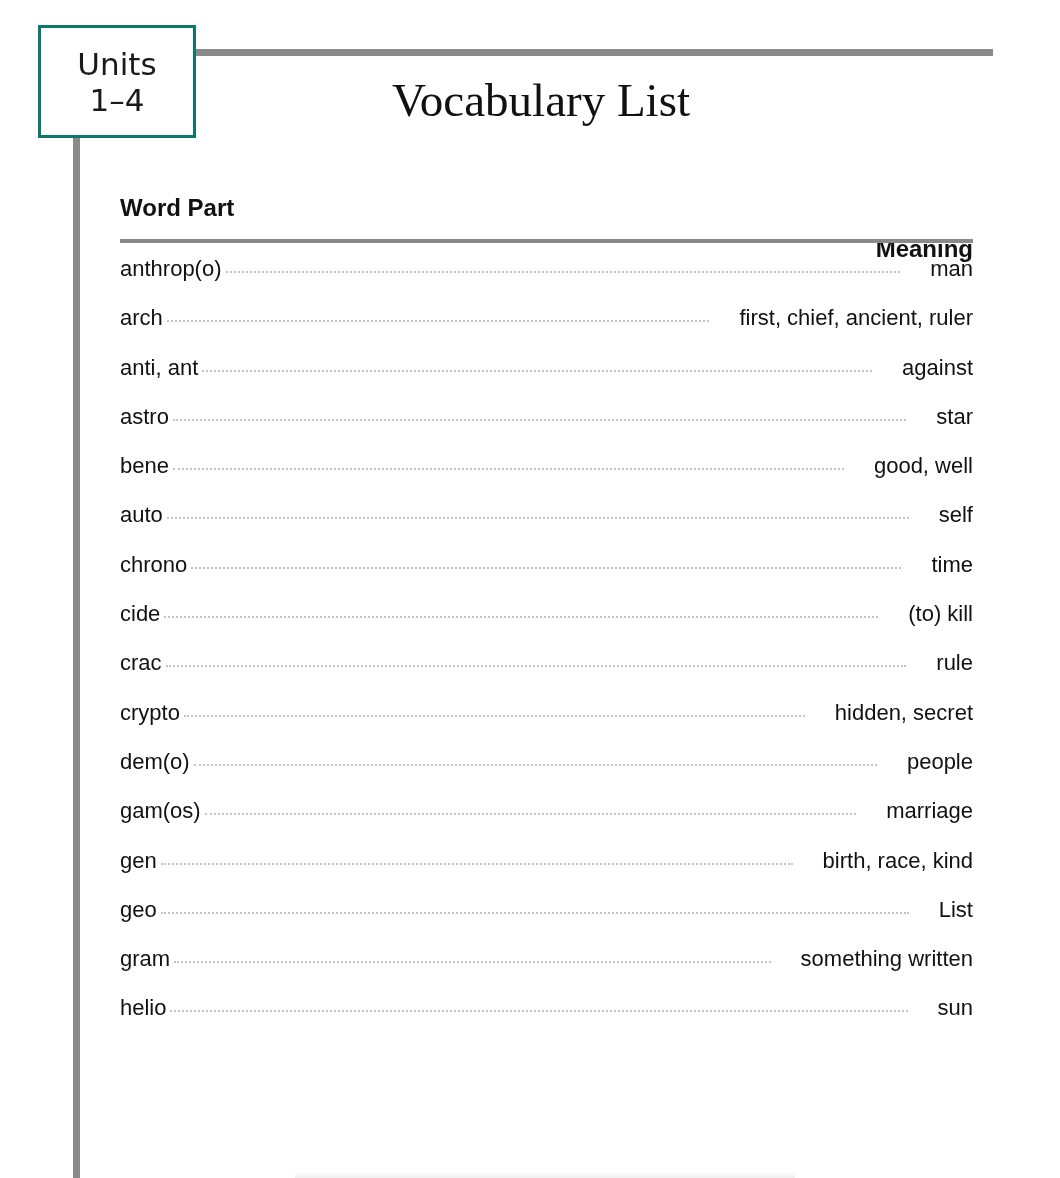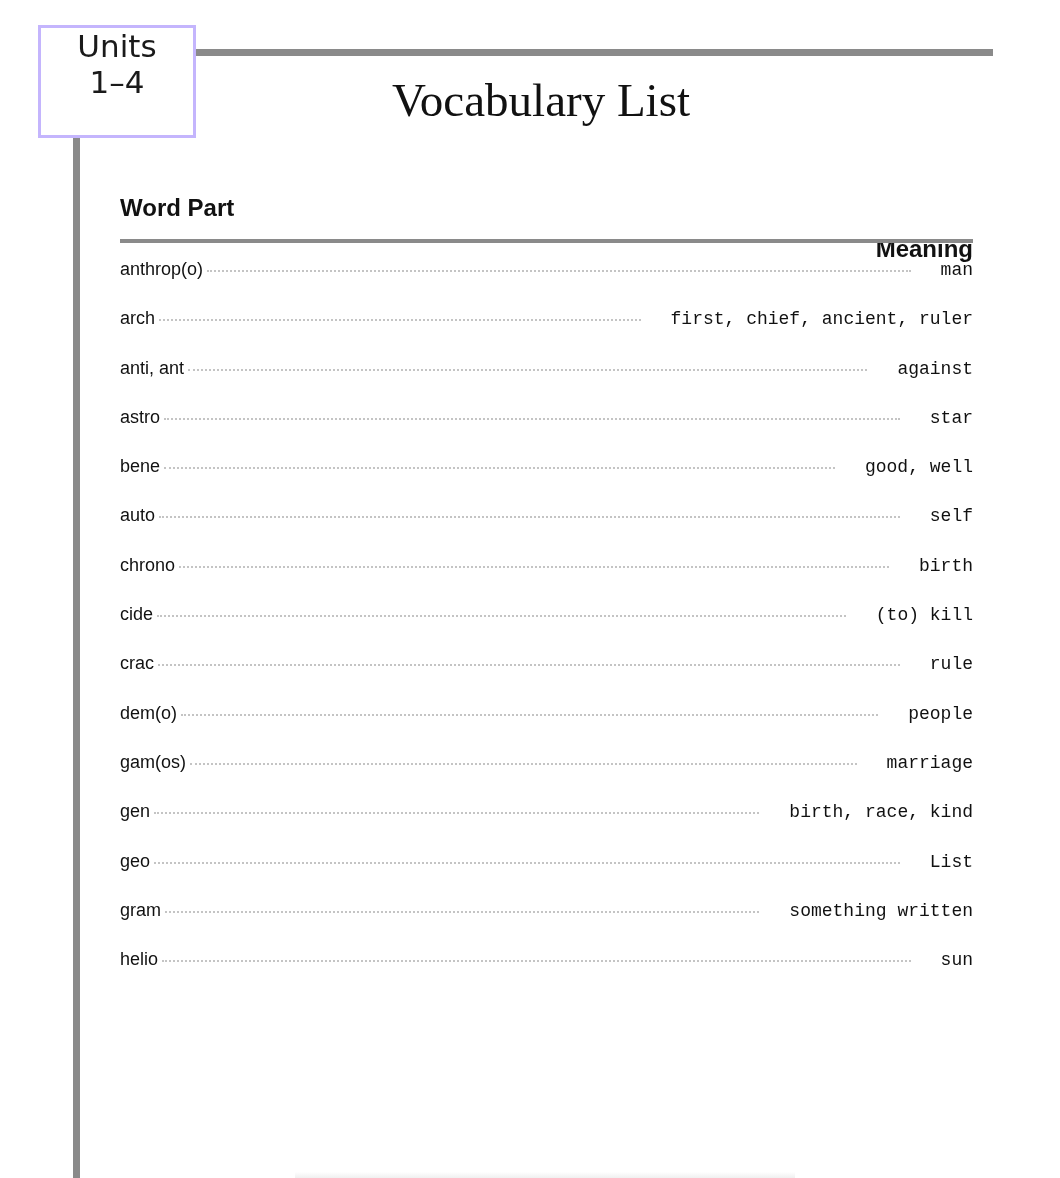--- a/index.html
+++ b/index.html
@@ -1,29 +1,29 @@
 <!DOCTYPE html>
 <html><head>
 <meta charset="utf-8">
 <style>
   html, body { margin:0; padding:0; background:#fff; }
   body { width:1060px; height:1178px; position:relative; overflow:hidden; font-family:"Liberation Sans", sans-serif; color:#111; }
-  .unit-box { position:absolute; left:38px; top:25px; width:152px; height:107px; border:3px solid #c4b5fd; background:#fff; box-sizing:content-box; display:flex; flex-direction:column; align-items:center; font-family:"DejaVu Sans", sans-serif; font-size:31px; line-height:36px; color:#1a1a1a; z-index:2; }
+  .unit-box { position:absolute; left:38px; top:25px; width:152px; height:107px; border:3px solid #0f766e; background:#fff; box-sizing:content-box; display:flex; flex-direction:column; align-items:center; justify-content:center; font-family:"DejaVu Sans", sans-serif; font-size:31px; line-height:36px; color:#1a1a1a; z-index:2; }
   .top-rule { position:absolute; left:195px; top:49px; width:798px; height:7px; background:#8a8a8a; }
   .side-rule { position:absolute; left:73px; top:137px; width:7px; height:1041px; background:#8a8a8a; }
   .title { position:absolute; left:286px; top:70px; width:510px; text-align:center; font-family:Liberation Serif, serif; font-size:47px; letter-spacing:0px; color:#111; line-height:60px; }
   .col-head { position:absolute; top:193px; font-weight:bold; font-size:24px; line-height:30px; }
   .col-word { left:120px; }
   .col-meaning { right:87px;margin-top:41px; }
   .head-rule { position:absolute; left:120px; top:239px; width:853px; height:4px; background:#8a8a8a; }
   .rows { position:absolute; left:120px; top:254px; width:853px; }
-  .row { display:flex; align-items:baseline; height:49.3px; font-size:18px; line-height:30px; }
+  .row { display:flex; align-items:baseline; height:49.3px; font-size:22px; line-height:30px; }
   .row .word { white-space:nowrap; }
   .row .leader { flex:1; margin:0 30px 0 4px; height:2px; align-self:auto; border-bottom:2px dotted #c4c4c4; position:relative; top:-3px; border-image: none; }
-  .row .meaning { white-space:nowrap; text-align:left;font-family:Liberation Mono, monospace; }
+  .row .meaning { white-space:nowrap; text-align:left; }
   .bottom-shadow { position:absolute; left:295px; top:1172px; width:500px; height:6px; background:linear-gradient(#fff,#f0f0f0); }
 </style>
 </head>
 <body>
 
 <div class="top-rule"></div>
 <div class="side-rule"></div>
 
 <div class="unit-box">
   <span>Units</span>
@@ -63,31 +63,36 @@
       <span class="meaning">good, well</span>
     </div>
   <div class="row">
       <span class="word">auto</span>
       <span class="leader"></span>
       <span class="meaning">self</span>
     </div>
   <div class="row">
       <span class="word">chrono</span>
       <span class="leader"></span>
-      <span class="meaning">birth</span>
+      <span class="meaning">time</span>
     </div>
   <div class="row">
       <span class="word">cide</span>
       <span class="leader"></span>
       <span class="meaning">(to) kill</span>
     </div>
   <div class="row">
       <span class="word">crac</span>
       <span class="leader"></span>
       <span class="meaning">rule</span>
+    </div>
+  <div class="row">
+      <span class="word">crypto</span>
+      <span class="leader"></span>
+      <span class="meaning">hidden, secret</span>
     </div>
   <div class="row">
       <span class="word">dem(o)</span>
       <span class="leader"></span>
       <span class="meaning">people</span>
     </div>
   <div class="row">
       <span class="word">gam(os)</span>
       <span class="leader"></span>
       <span class="meaning">marriage</span>

